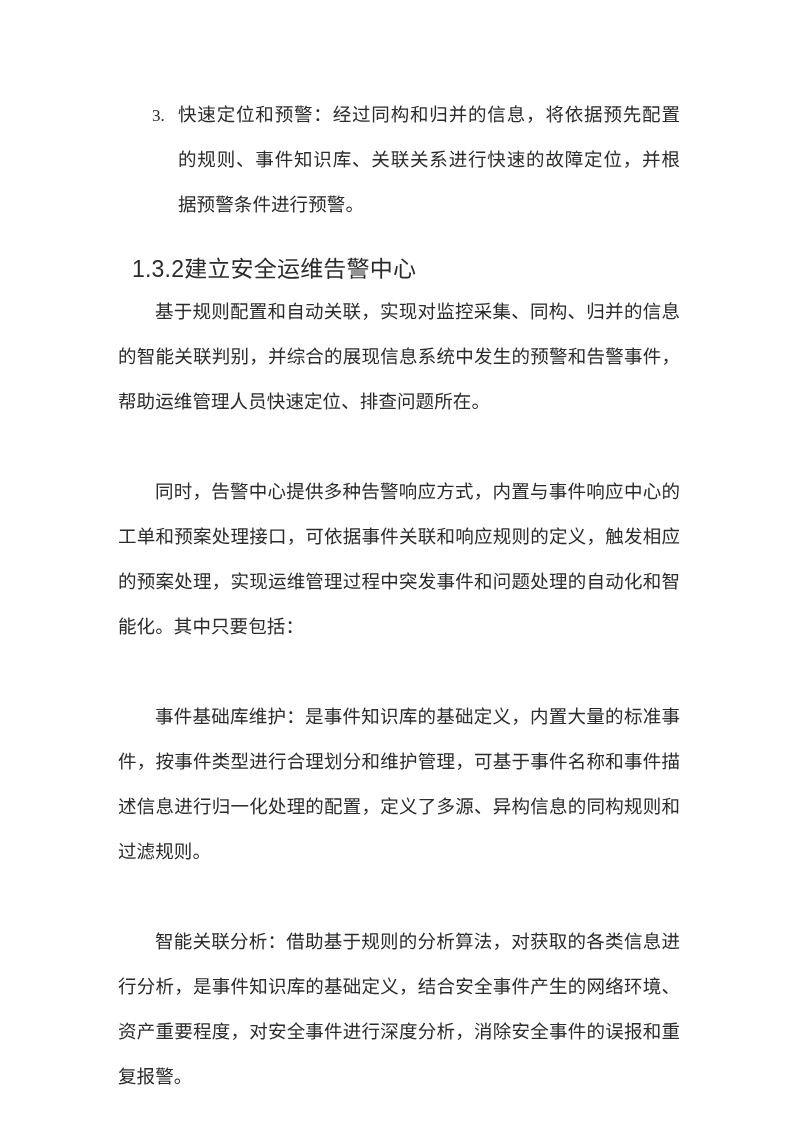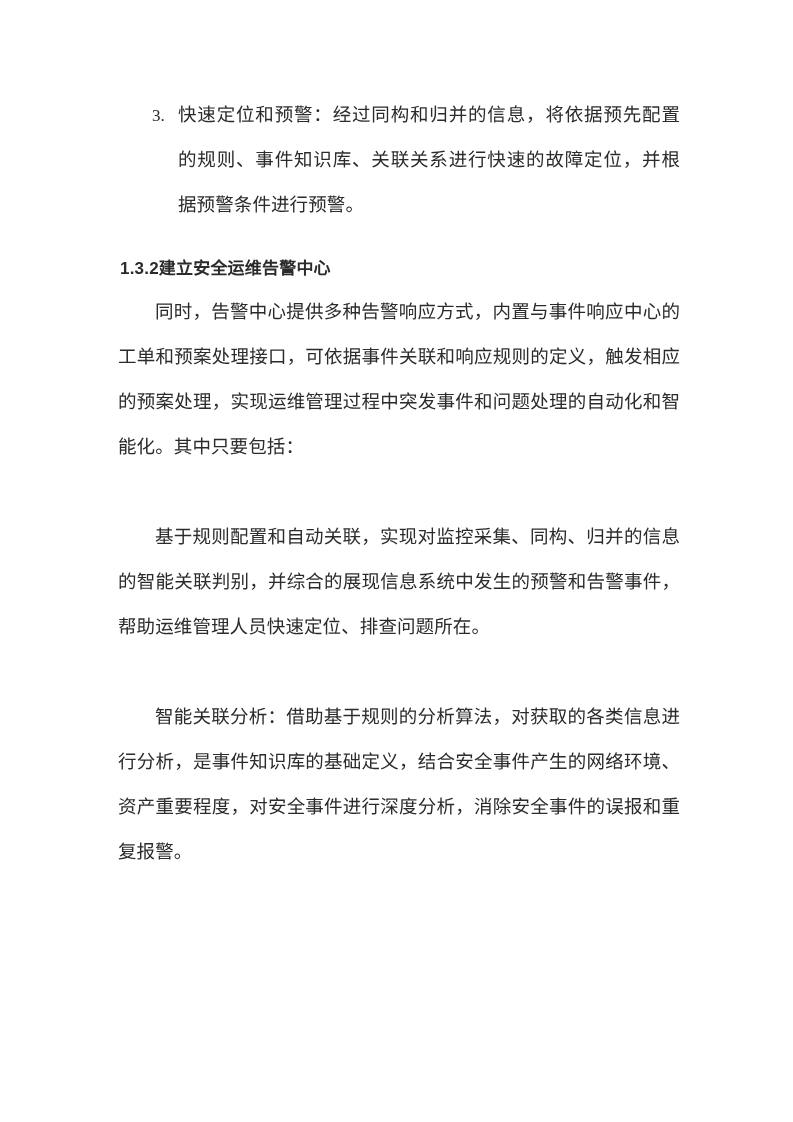--- a/index.html
+++ b/index.html
@@ -53,24 +53,24 @@
     left: 34px;
     top: 0;
     width: 22px;
     font-size: 17px;
     line-height: 45px;
     text-align: left;
   }
 
   
   .section-heading {
-    margin: 17px 0 4px 2px;
-    font-size: 17px;
+    margin: 17px 0 4px 14px;
+    font-size: 23px;
     line-height: 34px;
-    font-weight: bold;
+    font-weight: normal;
     font-family: "Liberation Sans", "DejaVu Sans", sans-serif;
     letter-spacing: 0.2px;
   }
 
   
   .body-paragraph {
     margin: 0 0 45px 0;
     font-size: 18.5px;
     line-height: 45px;
     text-indent: 2em;
@@ -97,21 +97,22 @@
       <li class="list-item">
         <span class="list-marker">3.</span>
         <span class="list-item-text">快速定位和预警：经过同构和归并的信息，将依据预先配置的规则、事件知识库、关联关系进行快速的故障定位，并根据预警条件进行预警。</span>
       </li>
     </ol>
 
     <div class="spacer-after-list"></div>
 
     <h2 class="section-heading">1.3.2建立安全运维告警中心</h2>
 
+    <p class="body-paragraph">基于规则配置和自动关联，实现对监控采集、同构、归并的信息的智能关联判别，并综合的展现信息系统中发生的预警和告警事件，帮助运维管理人员快速定位、排查问题所在。</p>
+
     <p class="body-paragraph">同时，告警中心提供多种告警响应方式，内置与事件响应中心的工单和预案处理接口，可依据事件关联和响应规则的定义，触发相应的预案处理，实现运维管理过程中突发事件和问题处理的自动化和智能化。其中只要包括：</p>
 
-    <p class="body-paragraph">基于规则配置和自动关联，实现对监控采集、同构、归并的信息的智能关联判别，并综合的展现信息系统中发生的预警和告警事件，帮助运维管理人员快速定位、排查问题所在。</p>
-
+    <p class="body-paragraph">事件基础库维护：是事件知识库的基础定义，内置大量的标准事件，按事件类型进行合理划分和维护管理，可基于事件名称和事件描述信息进行归一化处理的配置，定义了多源、异构信息的同构规则和过滤规则。</p>
 
     <p class="body-paragraph">智能关联分析：借助基于规则的分析算法，对获取的各类信息进行分析，是事件知识库的基础定义，结合安全事件产生的网络环境、资产重要程度，对安全事件进行深度分析，消除安全事件的误报和重复报警。</p>
 
   </div>
 </div>
 
 </body></html>

